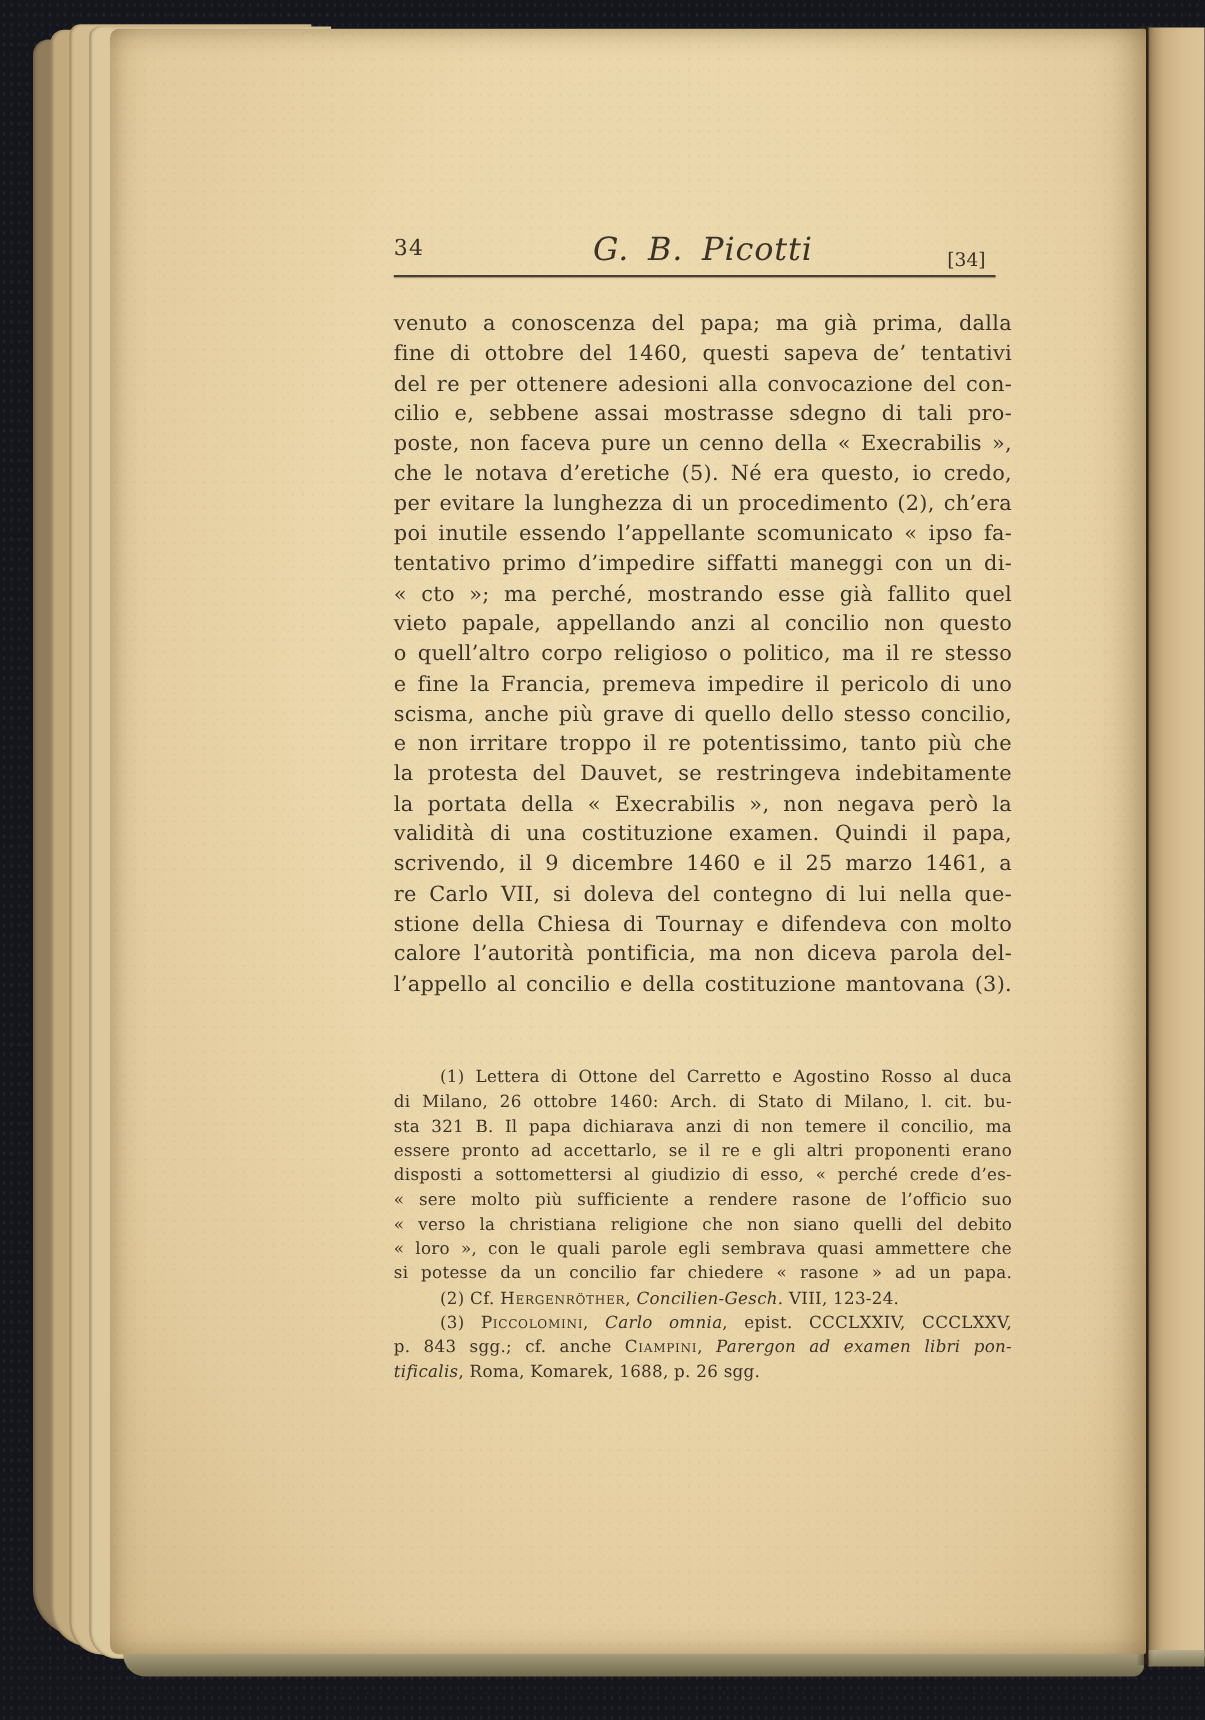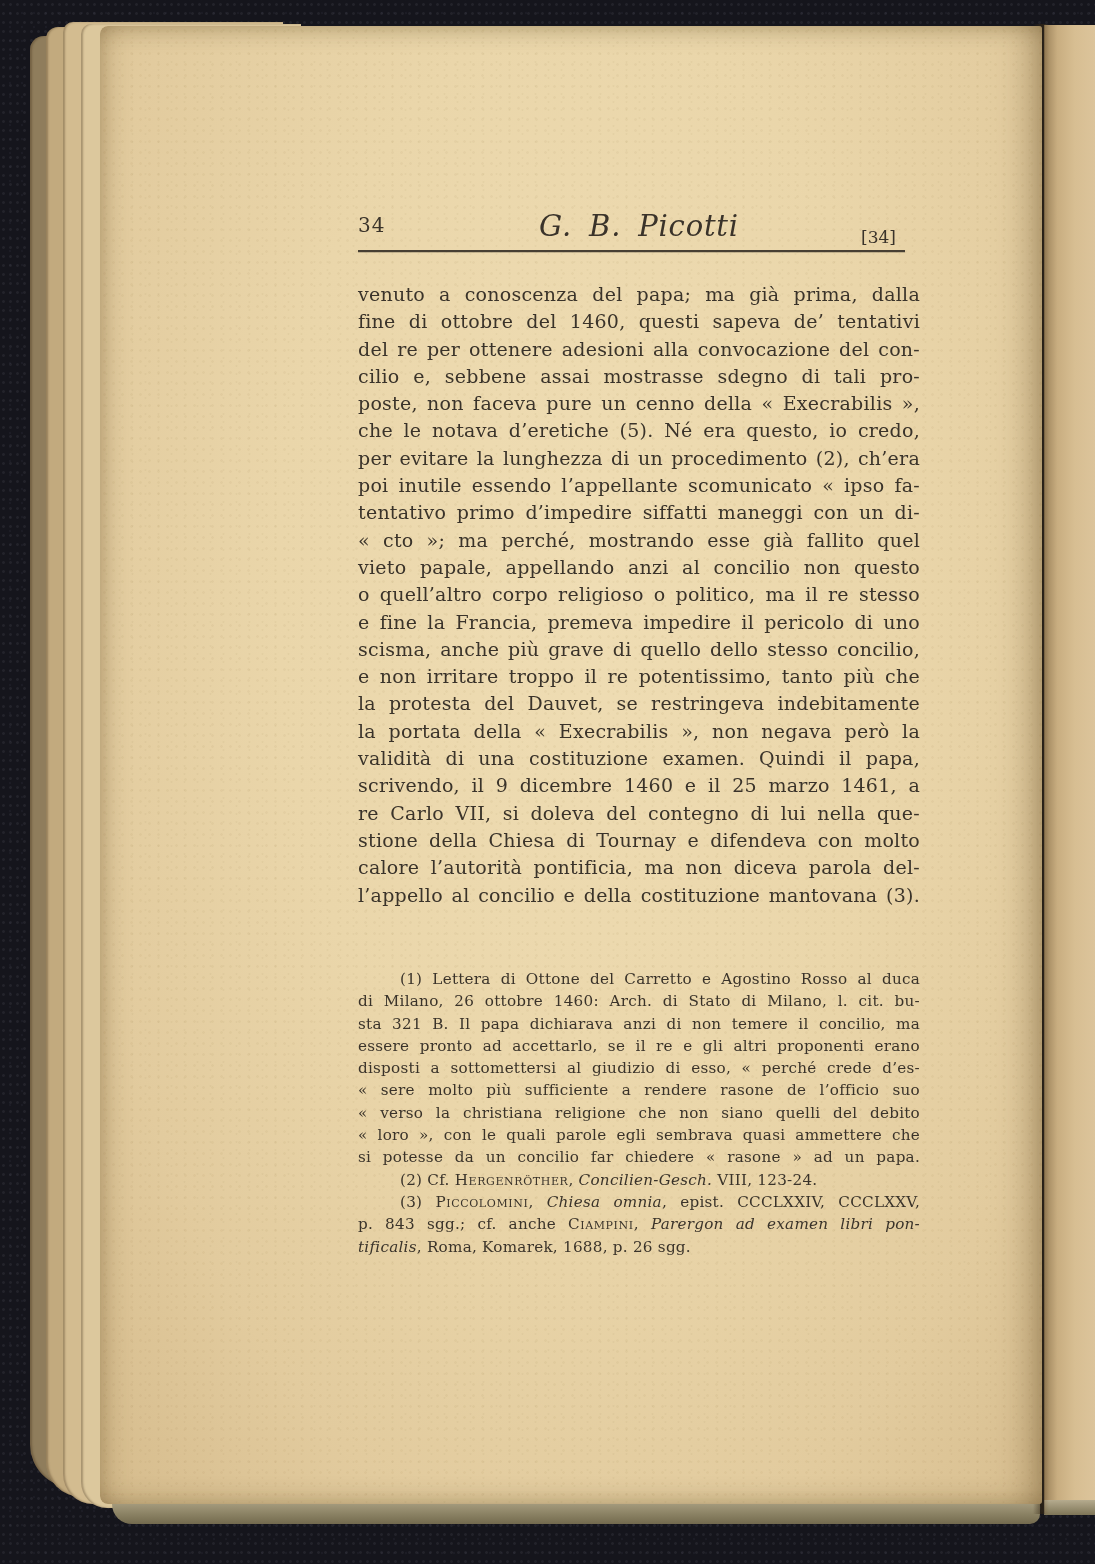--- a/index.html
+++ b/index.html
@@ -117,18 +117,18 @@
         <div class="line footnote-line indent"><span>(1) Lettera di Ottone del Carretto e Agostino Rosso al duca</span></div>
         <div class="line footnote-line"><span>di Milano, 26 ottobre 1460: Arch. di Stato di Milano, l. cit. bu-</span></div>
         <div class="line footnote-line"><span>sta 321 B. Il papa dichiarava anzi di non temere il concilio, ma</span></div>
         <div class="line footnote-line"><span>essere pronto ad accettarlo, se il re e gli altri proponenti erano</span></div>
         <div class="line footnote-line"><span>disposti a sottomettersi al giudizio di esso, « perché crede d’es-</span></div>
         <div class="line footnote-line"><span>« sere molto più sufficiente a rendere rasone de l’officio suo</span></div>
         <div class="line footnote-line"><span>« verso la christiana religione che non siano quelli del debito</span></div>
         <div class="line footnote-line"><span>« loro », con le quali parole egli sembrava quasi ammettere che</span></div>
         <div class="line footnote-line"><span>si potesse da un concilio far chiedere « rasone » ad un papa.</span></div>
         <div class="line footnote-line indent no-just"><span>(2) Cf. </span><span class="sc">Hergenröther</span><span>, </span><span class="it">Concilien-Gesch.</span><span> VIII, 123-24.</span></div>
-        <div class="line footnote-line indent"><span>(3) </span><span class="sc">Piccolomini</span><span>, </span><span class="it">Chiesa omnia</span><span>, epist. CCCLXXIV, CCCLXXV,</span></div>
+        <div class="line footnote-line indent"><span>(3) </span><span class="sc">Piccolomini</span><span>, </span><span class="it">Carlo omnia</span><span>, epist. CCCLXXIV, CCCLXXV,</span></div>
         <div class="line footnote-line"><span>p. 843 sgg.; cf. anche </span><span class="sc">Ciampini</span><span>, </span><span class="it">Parergon ad examen libri pon-</span></div>
         <div class="line footnote-line no-just"><span class="it">tificalis</span><span>, Roma, Komarek, 1688, p. 26 sgg.</span></div>
       </div>
   </div>
 </div>
 
 </body></html>

